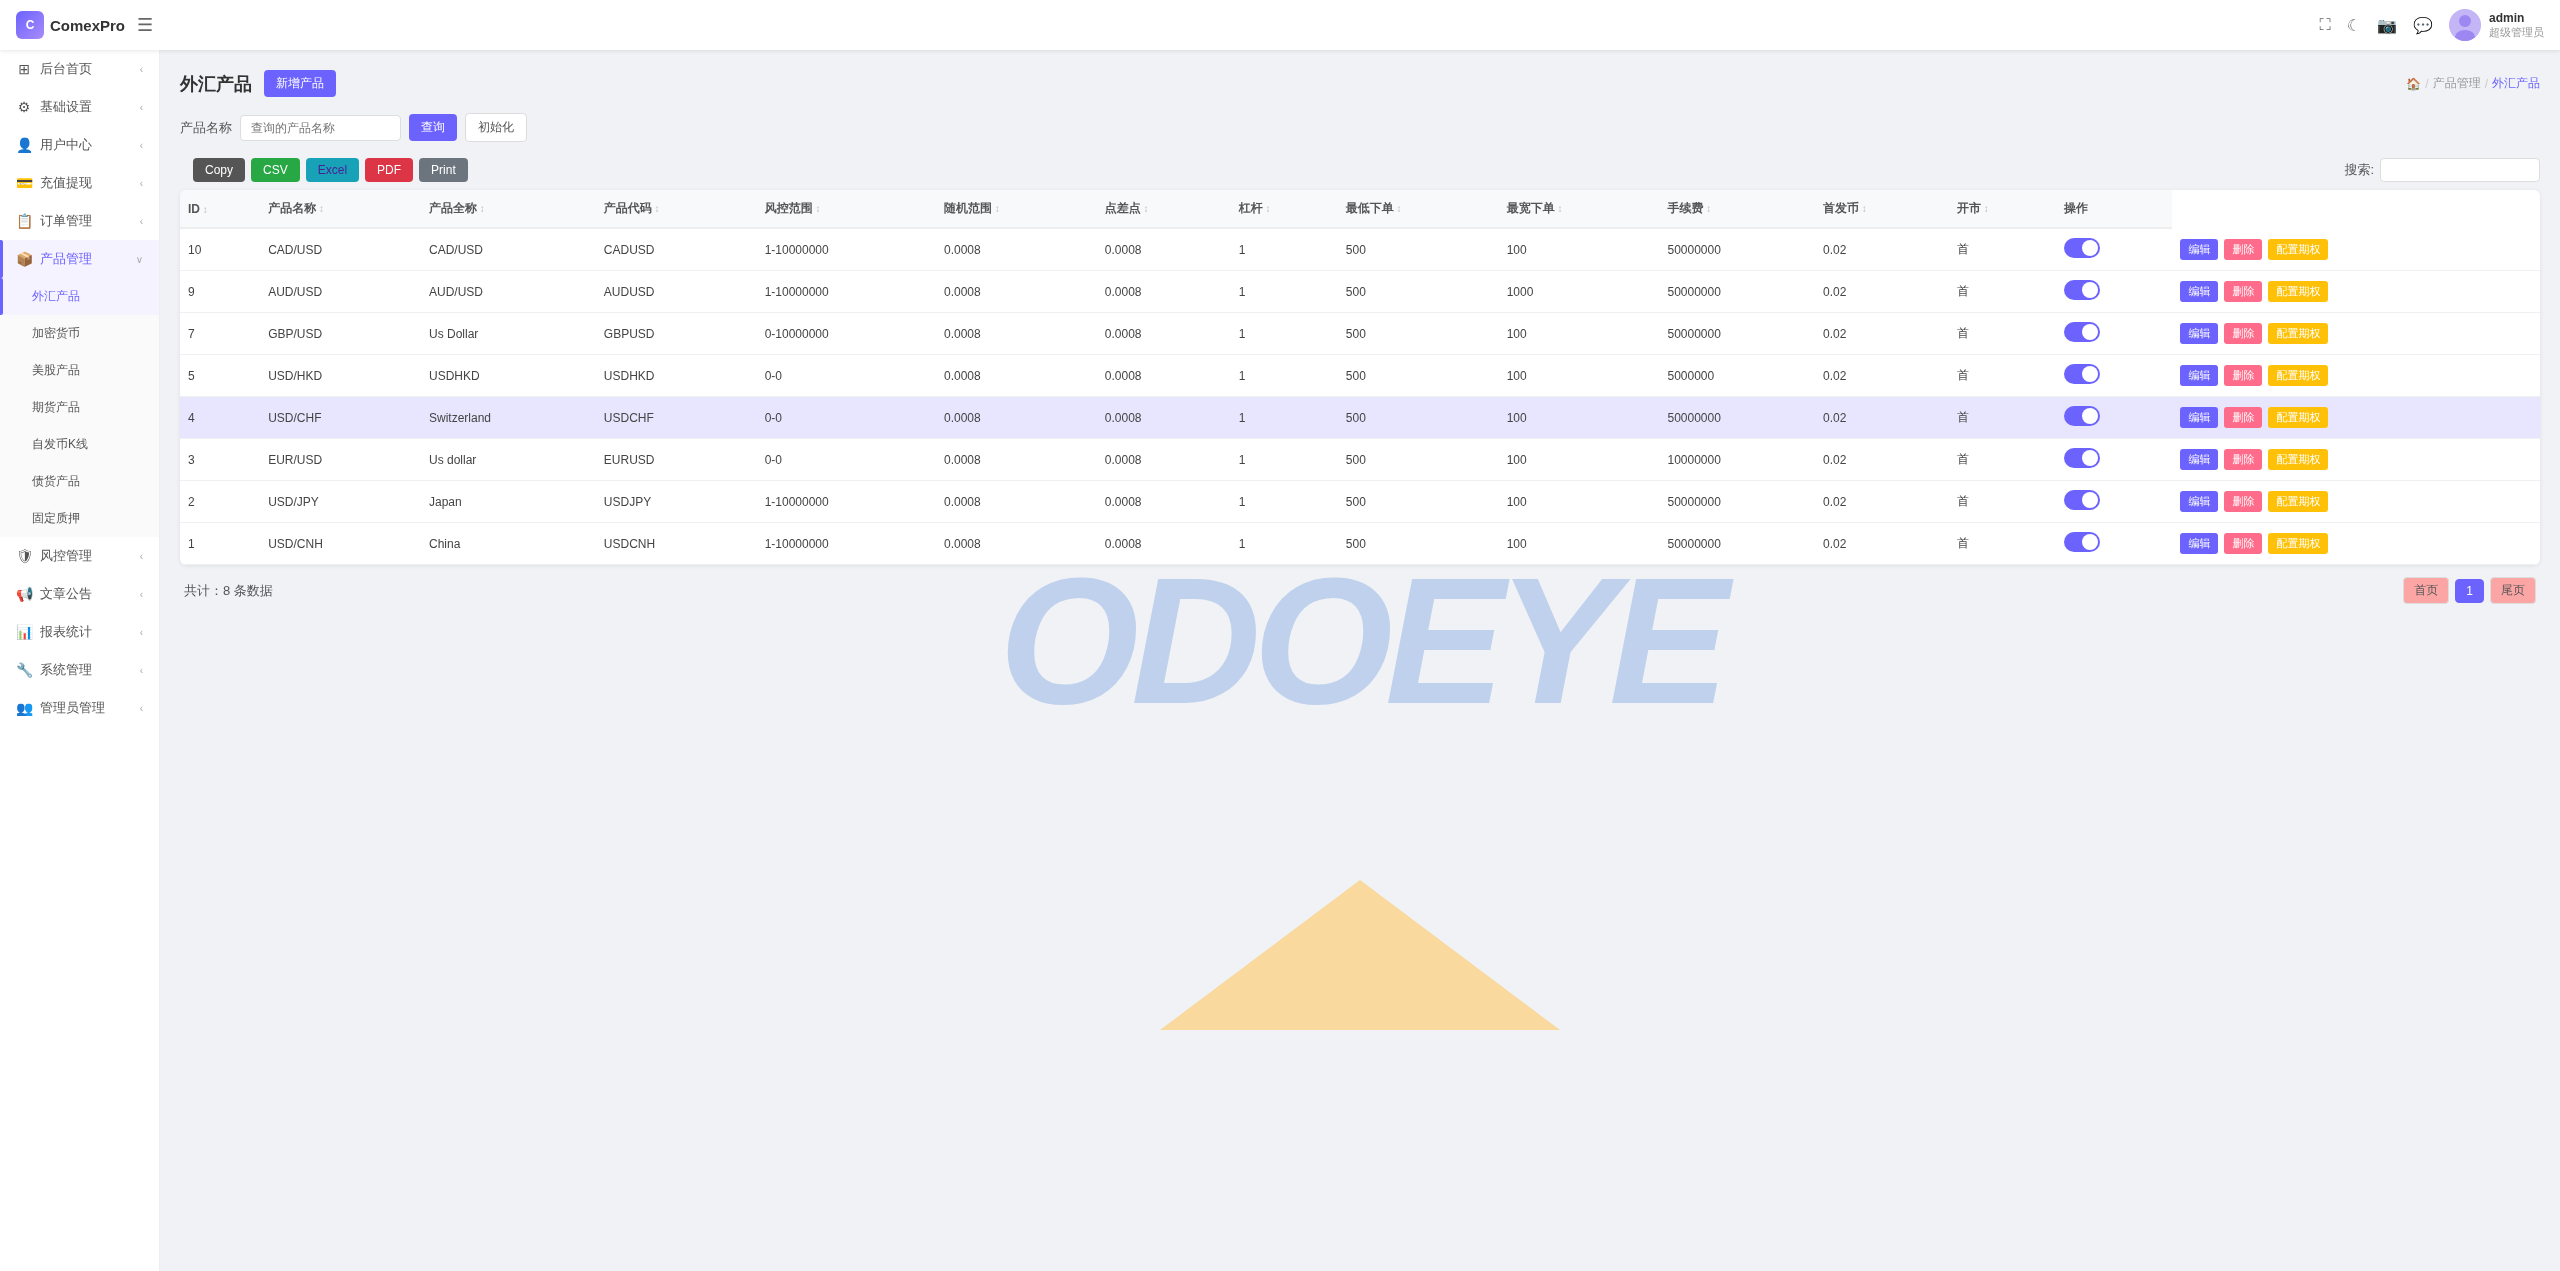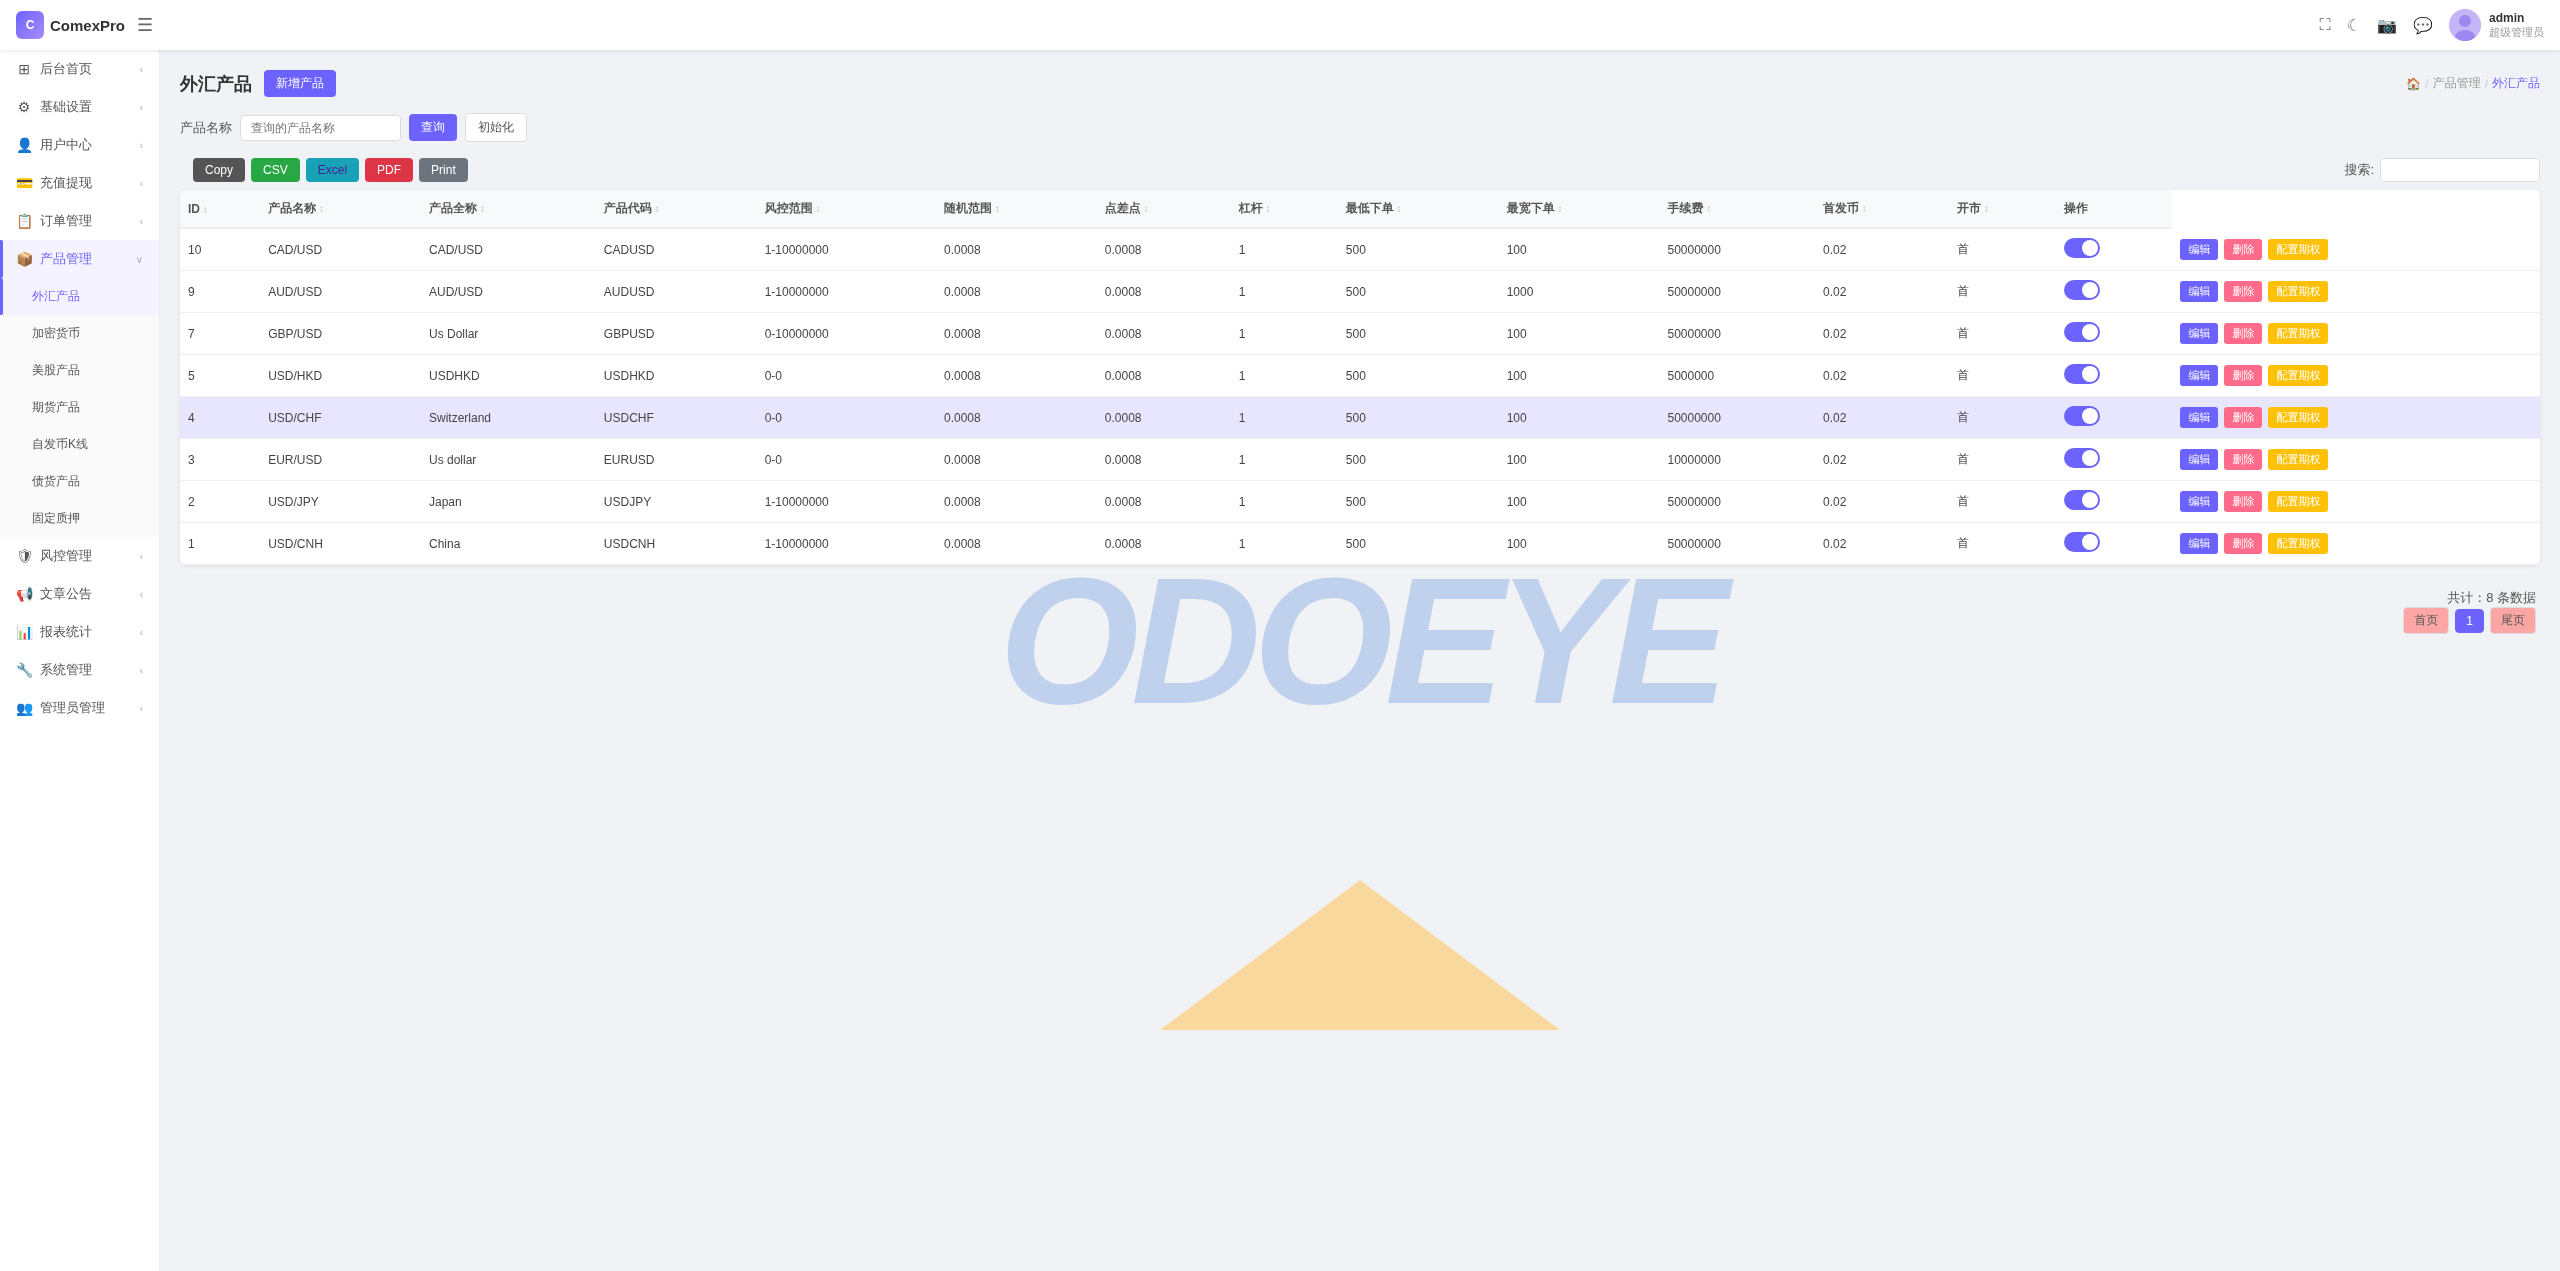--- a/index.html
+++ b/index.html
@@ -100,21 +100,21 @@
     td { padding: 9px 8px; border-bottom: 1px solid #f0f0f0; color: #444; white-space: nowrap; }
     tr.highlighted td { background: #e8e6ff; }
     .toggle-switch { width: 36px; height: 20px; background: #6c63ff; border-radius: 10px; position: relative; cursor: pointer; display: inline-block; }
     .toggle-switch::after { content: ''; position: absolute; width: 16px; height: 16px; background: white; border-radius: 50%; top: 2px; right: 2px; transition: 0.2s; }
     .btn-edit { background: #6c63ff; color: white; border: none; padding: 3px 8px; border-radius: 3px; cursor: pointer; font-size: 11px; margin-right: 2px; }
     .btn-delete { background: #ff6b8a; color: white; border: none; padding: 3px 8px; border-radius: 3px; cursor: pointer; font-size: 11px; margin-right: 2px; }
     .btn-config { background: #ffc107; color: white; border: none; padding: 3px 8px; border-radius: 3px; cursor: pointer; font-size: 11px; }
     .action-cell { display: flex; align-items: center; gap: 4px; }
 
     
-    .table-footer { display: flex; align-items: flex-end; justify-content: space-between; padding: 24px 4px; flex-direction: column; }
+    .table-footer { display: flex; align-items: center; justify-content: space-between; padding: 12px 4px; }
     .total-text { font-size: 13px; color: #555; }
     .pagination { display: flex; align-items: center; gap: 6px; }
     .page-btn { background: #fca5a5; border: 1px solid #ddd; padding: 4px 10px; border-radius: 4px; cursor: pointer; font-size: 12px; color: #555; }
     .page-btn.active { background: #6c63ff; color: white; border-color: #6c63ff; }
 
     
     .watermark {
       position: absolute;
       top: 50%;
       left: 50%;

